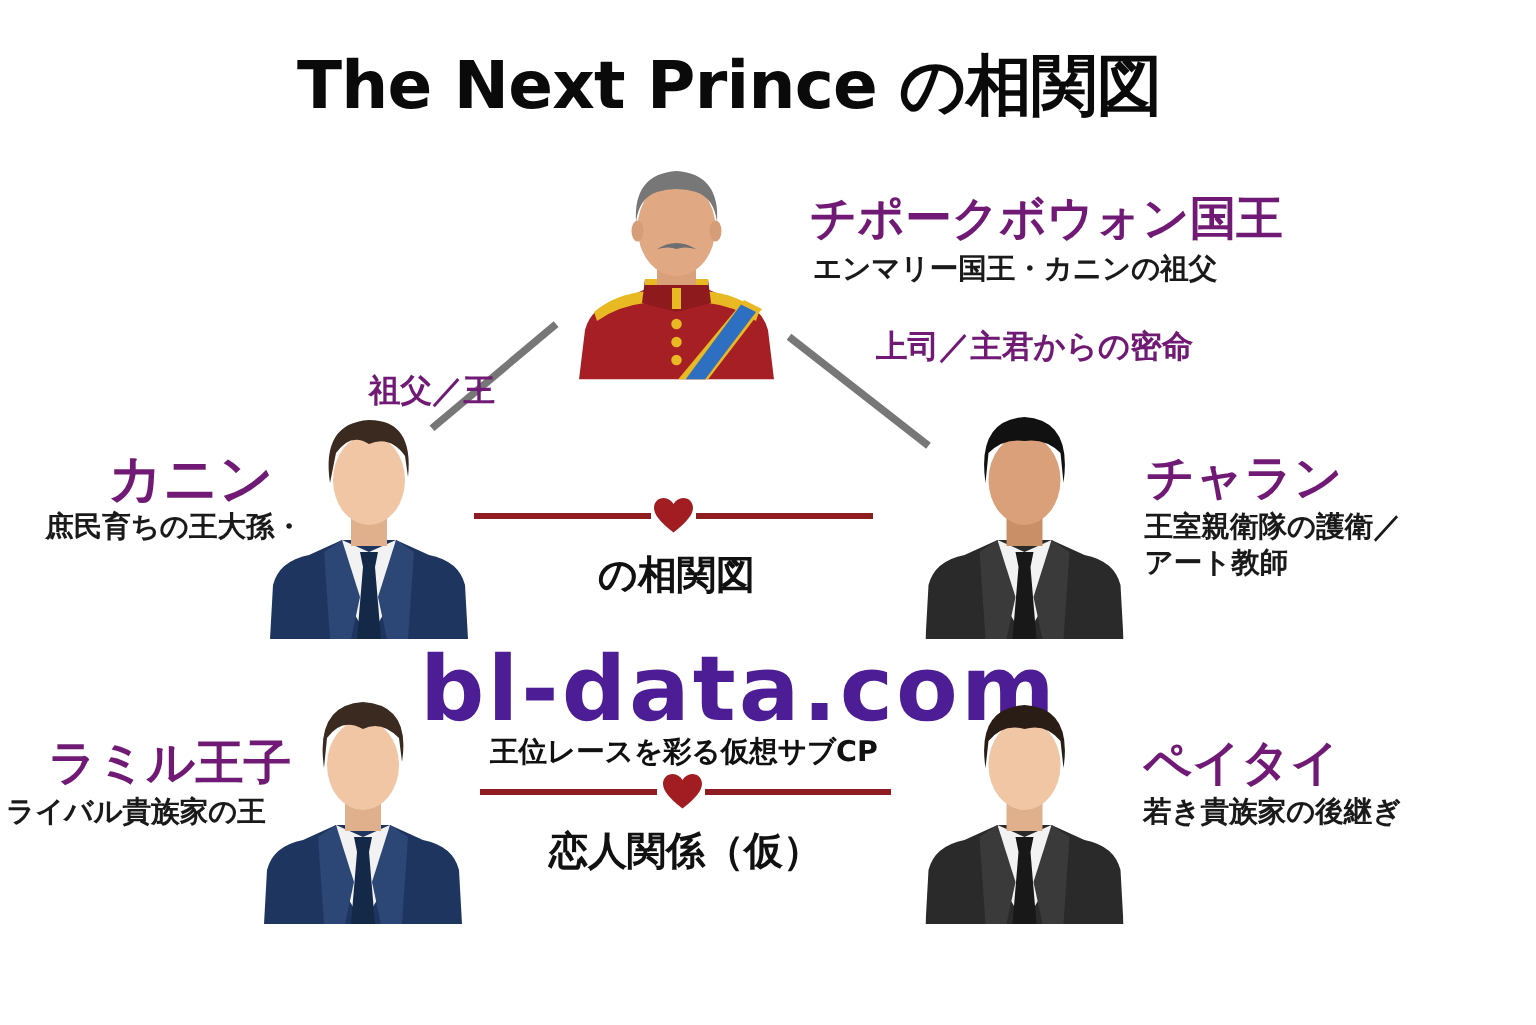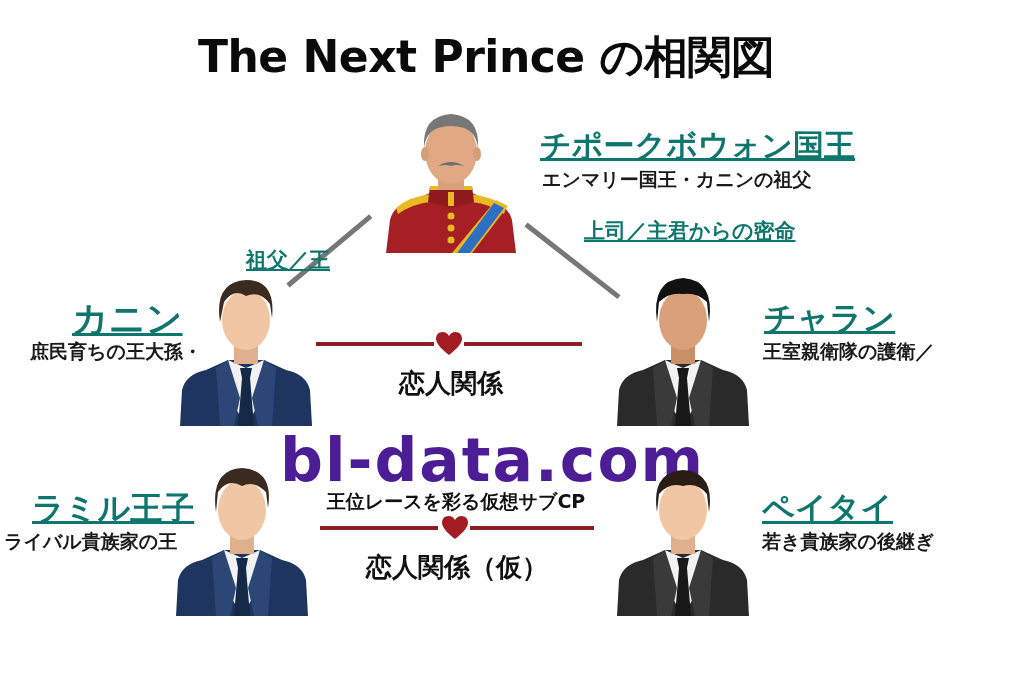--- a/index.html
+++ b/index.html
@@ -1,20 +1,20 @@
 <!DOCTYPE html>
 <html><head>
 <meta charset="utf-8">
 <style>
   html, body { margin:0; padding:0; background:#ffffff; }
   body { width:1024px; height:683px; position:relative; overflow:hidden;
          font-family:"DejaVu Sans", sans-serif; color:#111; }
   .abs { position:absolute; }
   .title { left:198px; top:28px; font-size:44px; font-weight:bold; letter-spacing:-0.5px; white-space:nowrap; color:#0a0a0a; }
-  .name { font-weight:bold; color:#0f766e; white-space:nowrap;text-decoration:underline; }
+  .name { font-weight:bold; color:#701a75; white-space:nowrap; }
   .sub { font-weight:bold; color:#1a1a1a; white-space:nowrap; line-height:1.25; }
   .watermark { left:280px; top:425px; font-size:60px; font-weight:bold; color:#4c1d95; letter-spacing:2px; white-space:nowrap; }
   .conn { background:#777; height:5px; transform-origin:0 50%; }
   .relline { height:4px; background:#8e1c21; }
   .heart { width:26px; height:24px; }
   .reltitle { font-weight:bold; font-size:21px; white-space:nowrap; text-align:center; line-height:1.25; }
   .relbig { font-weight:bold; font-size:26px; white-space:nowrap; text-align:center; }
   .right { text-align:right; }
   svg { display:block; }
 </style>
@@ -79,20 +79,21 @@
     <path d="M60 100 L72 100 L70 110 L74 158 L58 158 L62 110 Z" fill="#142848"></path>
     <rect x="54" y="70" width="24" height="26" fill="#e0b08c"></rect>
     <ellipse cx="66" cy="52" rx="24" ry="30" fill="#f0c6a4"></ellipse>
     <path d="M40 54 Q34 14 66 12 Q96 12 92 50 L90 36 Q80 22 66 28 Q54 20 44 34 Z" fill="#3b2a20"></path>
   </svg>
 </div>
 
 <div class="abs name" style="left:764px; top:297px; font-size:32px;">チャラン</div>
 <div class="abs sub" style="left:763px; top:340px; font-size:19px;">
   <div>王室親衛隊の護衛／</div>
+  <div>アート教師</div>
 </div>
 <div class="abs" style="left:617px; top:268px;">
   <svg width="132" height="158" viewBox="0 0 132 158">
     <path d="M0 158 L2 122 Q6 106 26 102 L48 92 L84 92 L106 102 Q126 106 130 122 L132 158 Z" fill="#2a2a2a"></path>
     <path d="M48 92 L66 100 L84 92 L80 134 L66 158 L52 134 Z" fill="#f2f2f2"></path>
     <path d="M36 100 L48 92 L60 130 L54 158 L40 158 Z" fill="#3a3a3a"></path>
     <path d="M96 100 L84 92 L72 130 L78 158 L92 158 Z" fill="#3a3a3a"></path>
     <path d="M60 100 L72 100 L70 110 L74 158 L58 158 L62 110 Z" fill="#181818"></path>
     <rect x="54" y="70" width="24" height="26" fill="#c98f66"></rect>
     <ellipse cx="66" cy="52" rx="24" ry="30" fill="#d9a07a"></ellipse>
@@ -102,21 +103,21 @@
 
 <div class="abs reltitle" style="left:316px; top:281px; width:270px;">
 </div>
 <div class="abs relline" style="left:316px; top:342px; width:118px;"></div>
 <div class="abs relline" style="left:464px; top:342px; width:118px;"></div>
 <div class="abs heart" style="left:436px; top:332px;">
   <svg width="26" height="24" viewBox="0 0 26 24">
       <path d="M13 23 C4 16 0 11 0 6.5 C0 2.8 2.8 0 6.5 0 C9.3 0 11.5 1.6 13 4 C14.5 1.6 16.7 0 19.5 0 C23.2 0 26 2.8 26 6.5 C26 11 22 16 13 23 Z" fill="#a11d22"></path>
     </svg>
 </div>
-<div class="abs relbig" style="left:316px; top:366px; width:270px;">恋人関係</div>
+<div class="abs relbig" style="left:316px; top:366px; width:270px;">の相関図</div>
 
 <div class="abs name" style="left:32px; top:487px; font-size:32px;">ラミル王子</div>
 <div class="abs sub" style="left:4px; top:530px; font-size:19px;">ライバル貴族家の王</div>
 <div class="abs" style="left:176px; top:458px;">
   <svg width="132" height="158" viewBox="0 0 132 158">
     <path d="M0 158 L2 122 Q6 106 26 102 L48 92 L84 92 L106 102 Q126 106 130 122 L132 158 Z" fill="#1e3560"></path>
     <path d="M48 92 L66 100 L84 92 L80 134 L66 158 L52 134 Z" fill="#f2f2f2"></path>
     <path d="M36 100 L48 92 L60 130 L54 158 L40 158 Z" fill="#2c4676"></path>
     <path d="M96 100 L84 92 L72 130 L78 158 L92 158 Z" fill="#2c4676"></path>
     <path d="M60 100 L72 100 L70 110 L74 158 L58 158 L62 110 Z" fill="#142848"></path>

